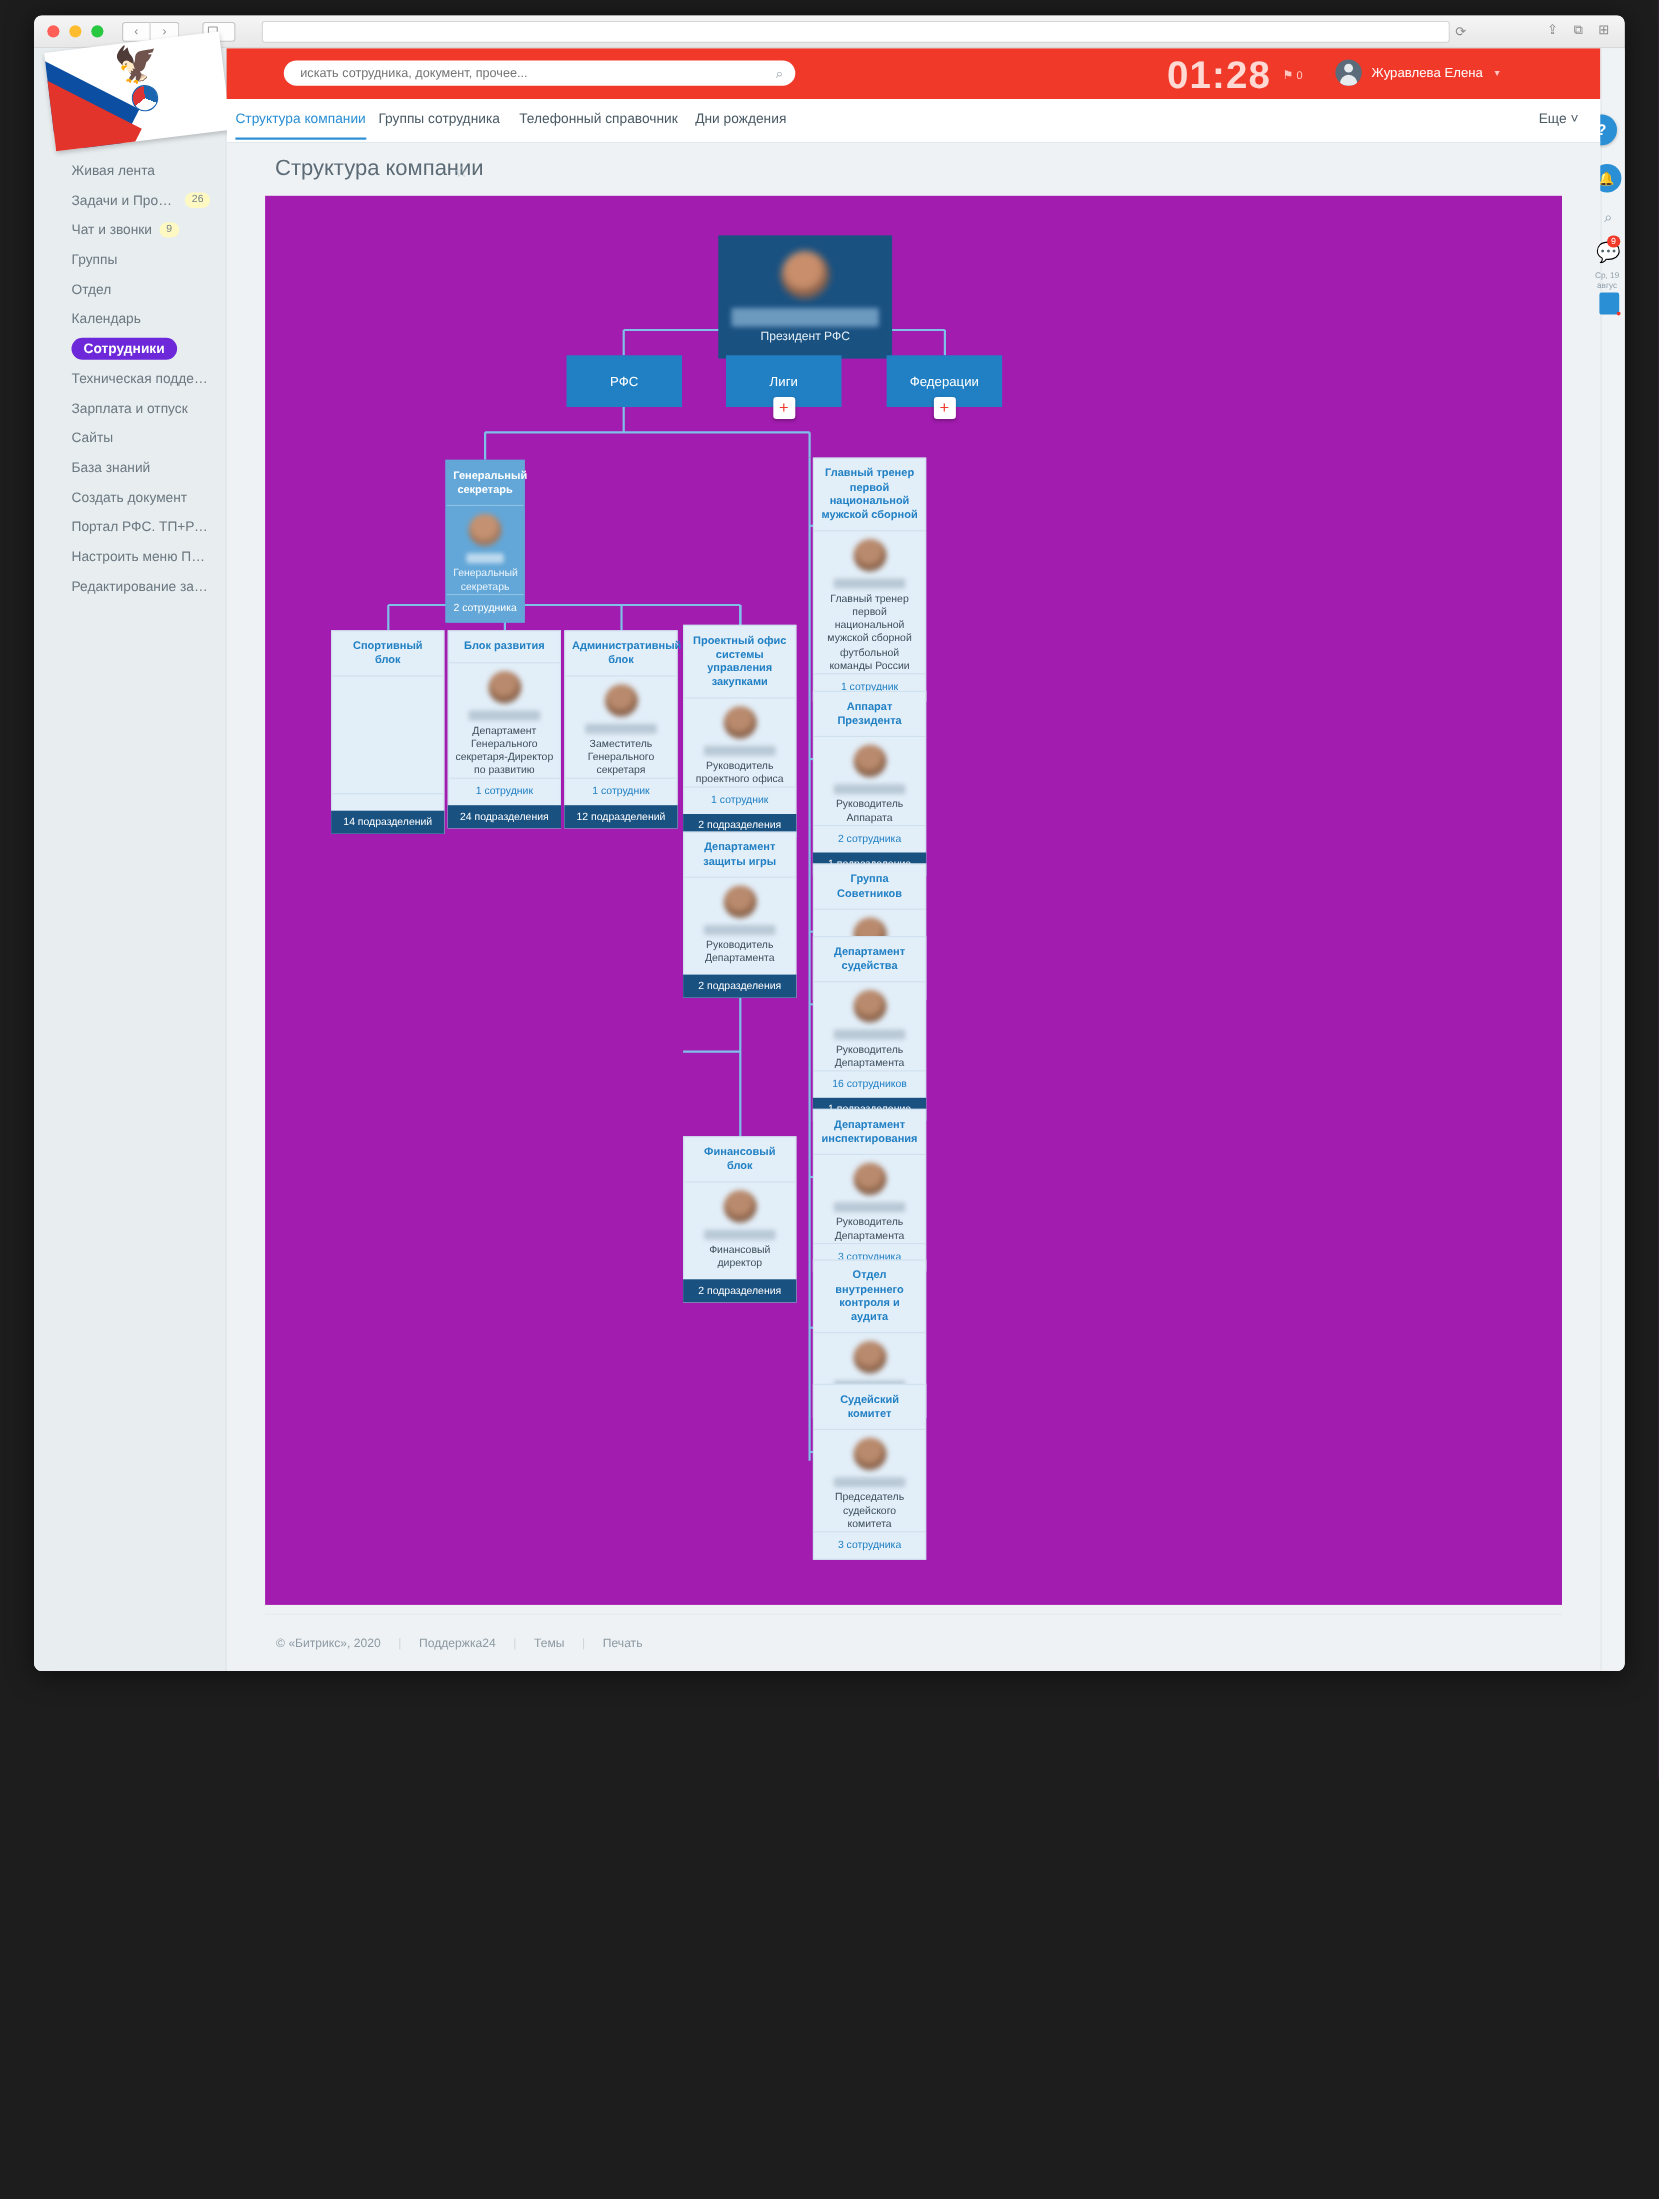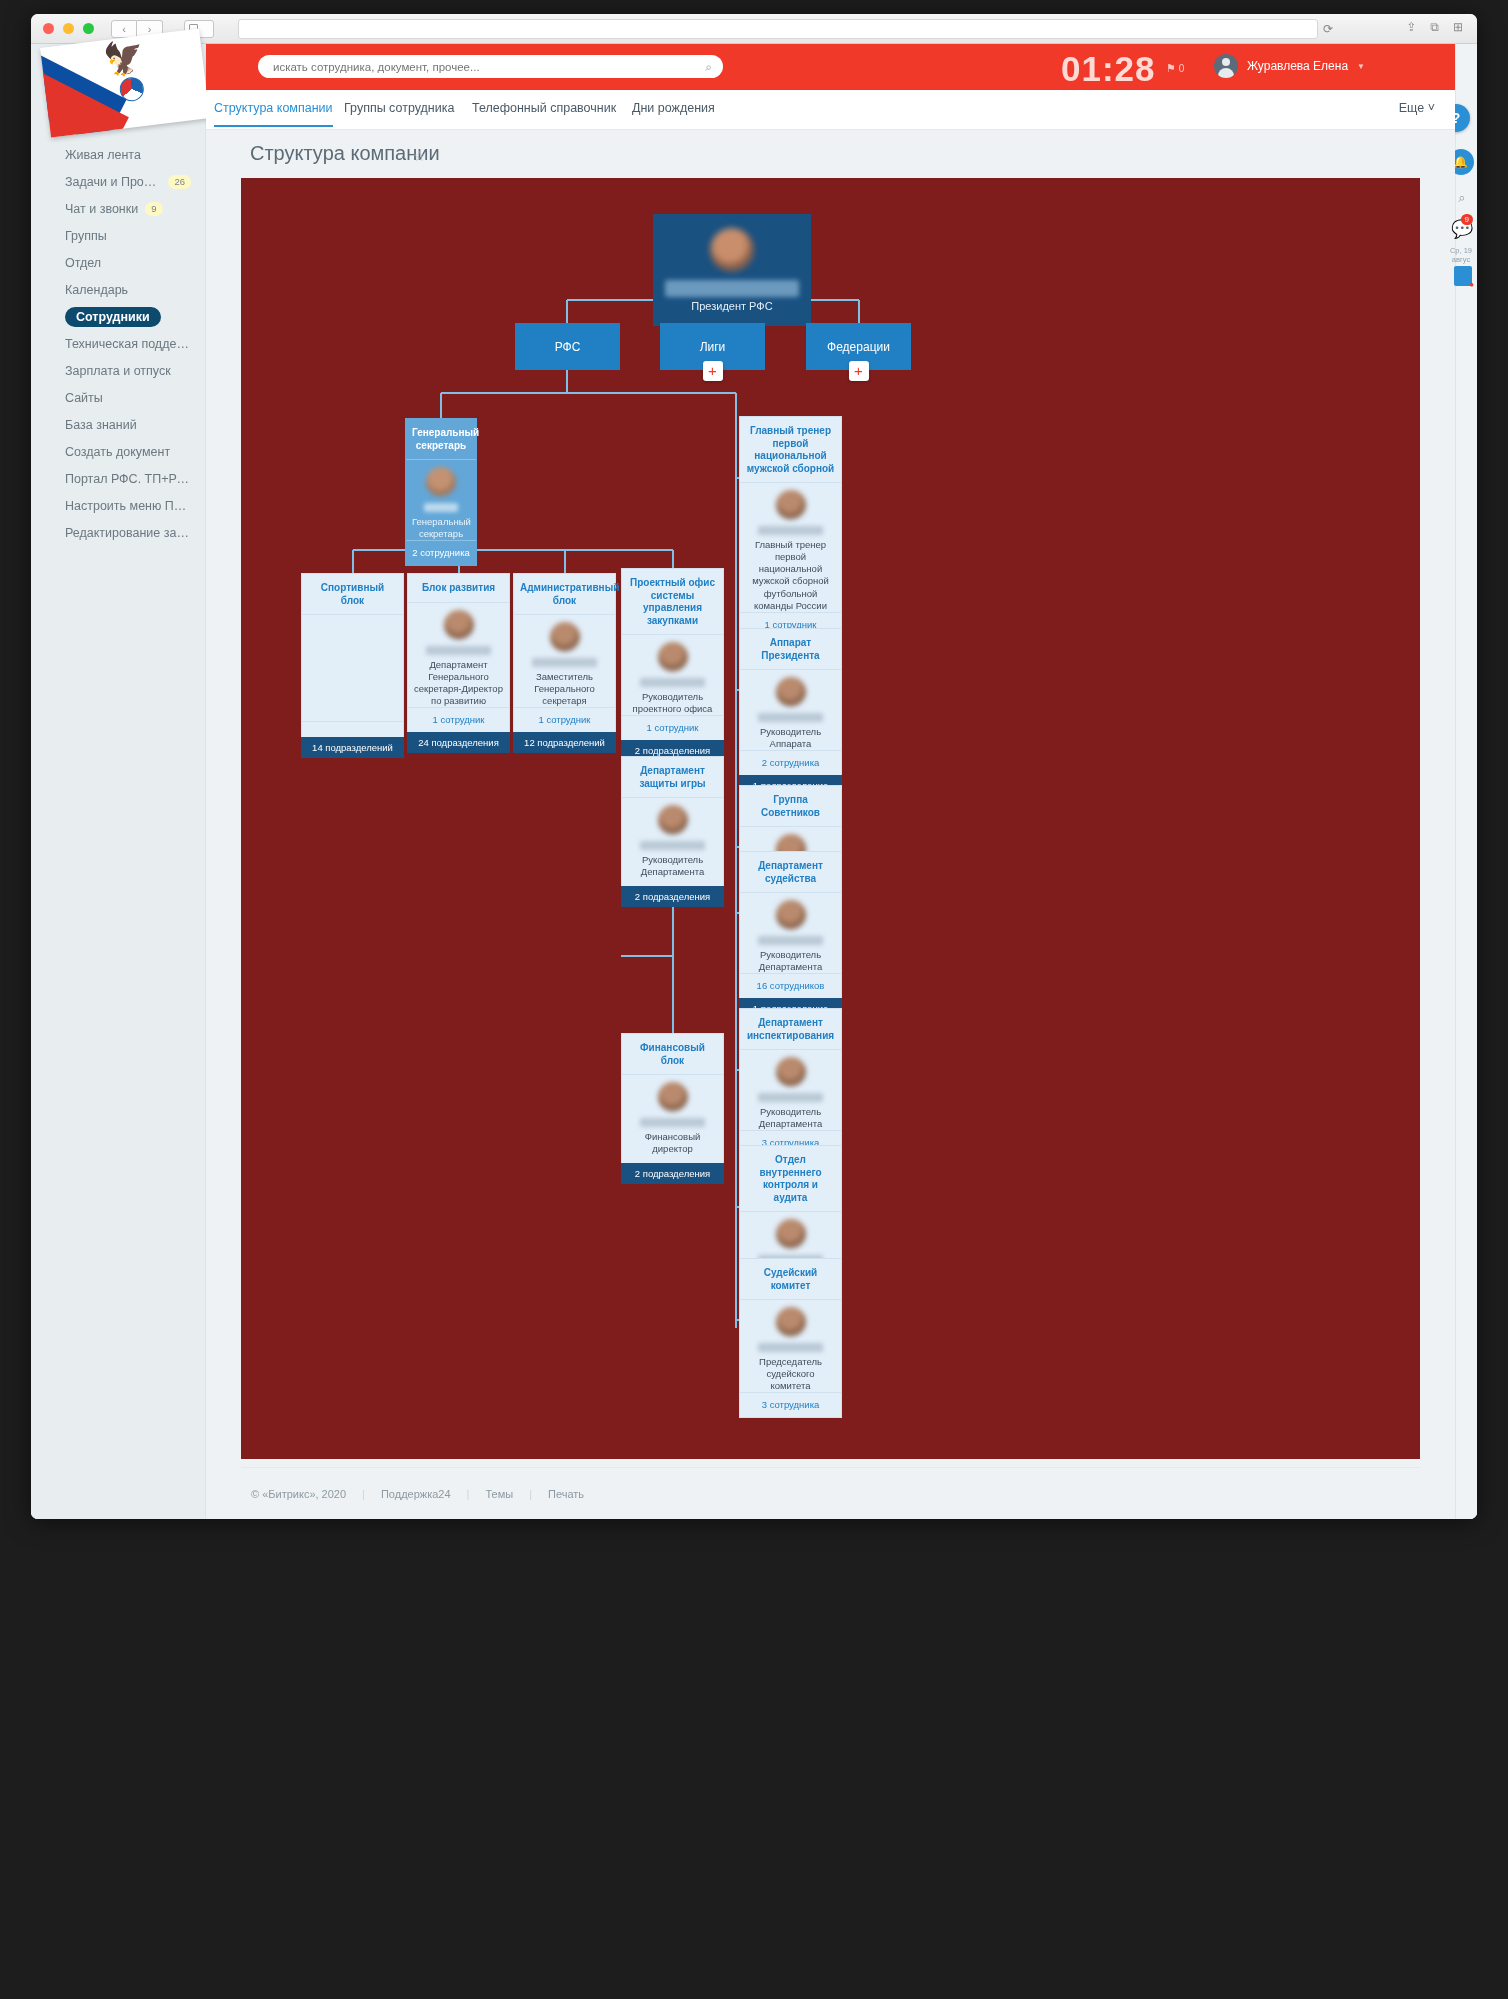--- a/index.html
+++ b/index.html
@@ -77,21 +77,21 @@
 
   #side-menu{position:absolute;left:0;top:98px;right:0;padding-left:12px;}
   .side-item{
     display:flex;align-items:center;
     padding:0 14px 0 22px;height:26px;margin-bottom:1px;
     color:#6b7880;font-size:12.5px;white-space:nowrap;
   }
   .side-item .lbl{overflow:hidden;text-overflow:ellipsis;}
   .side-item.active{}
   .side-item.active .lbl{
-    background:#0c4a6e;color:#fff;border-radius:12px;padding:3px 11px;font-weight:600;font-size:12.5px;
+    background:#6d28d9;color:#fff;border-radius:12px;padding:3px 11px;font-weight:600;font-size:12.5px;
   }
   .cnt{
     margin-left:7px;background:#fef9c3;color:#77858d;border-radius:9px;
     font-size:9.5px;padding:1px 6px;line-height:12px;
   }
 
   
   #topbar{
     position:absolute;left:175px;top:0;right:22px;height:46px;background:#f1392a;
   }
@@ -140,21 +140,21 @@
   .tab.active:after{
     content:"";position:absolute;left:0;right:0;bottom:-12px;height:2px;background:#2a8fd4;
   }
   #tab-more{position:absolute;right:20px;top:11px;font-size:12.5px;color:#4a5a65;}
 
   #page-head{height:48px;background:#eef2f4;position:relative;}
   #page-title{position:absolute;left:44px;top:12px;font-size:20px;color:#5c6b75;font-weight:400;}
   #star-icon{position:absolute;left:207px;top:18px;color:#b9c4cb;font-size:14px;}
 
   #canvas{
-    position:absolute;left:35px;top:88px;right:35px;bottom:60px;background:#7f1d1d;
+    position:absolute;left:35px;top:88px;right:35px;bottom:60px;background:#a21caf;
   }
   #footer{
     position:absolute;left:35px;right:35px;bottom:0;height:52px;
     border-top:1px solid #e4e9ec;
     font-size:11px;color:#8d9aa3;display:flex;align-items:center;gap:16px;padding-left:10px;
   }
   #footer .sep{color:#cdd6db;}
   #footer a{color:#8d9aa3;text-decoration:none;}
 
   

